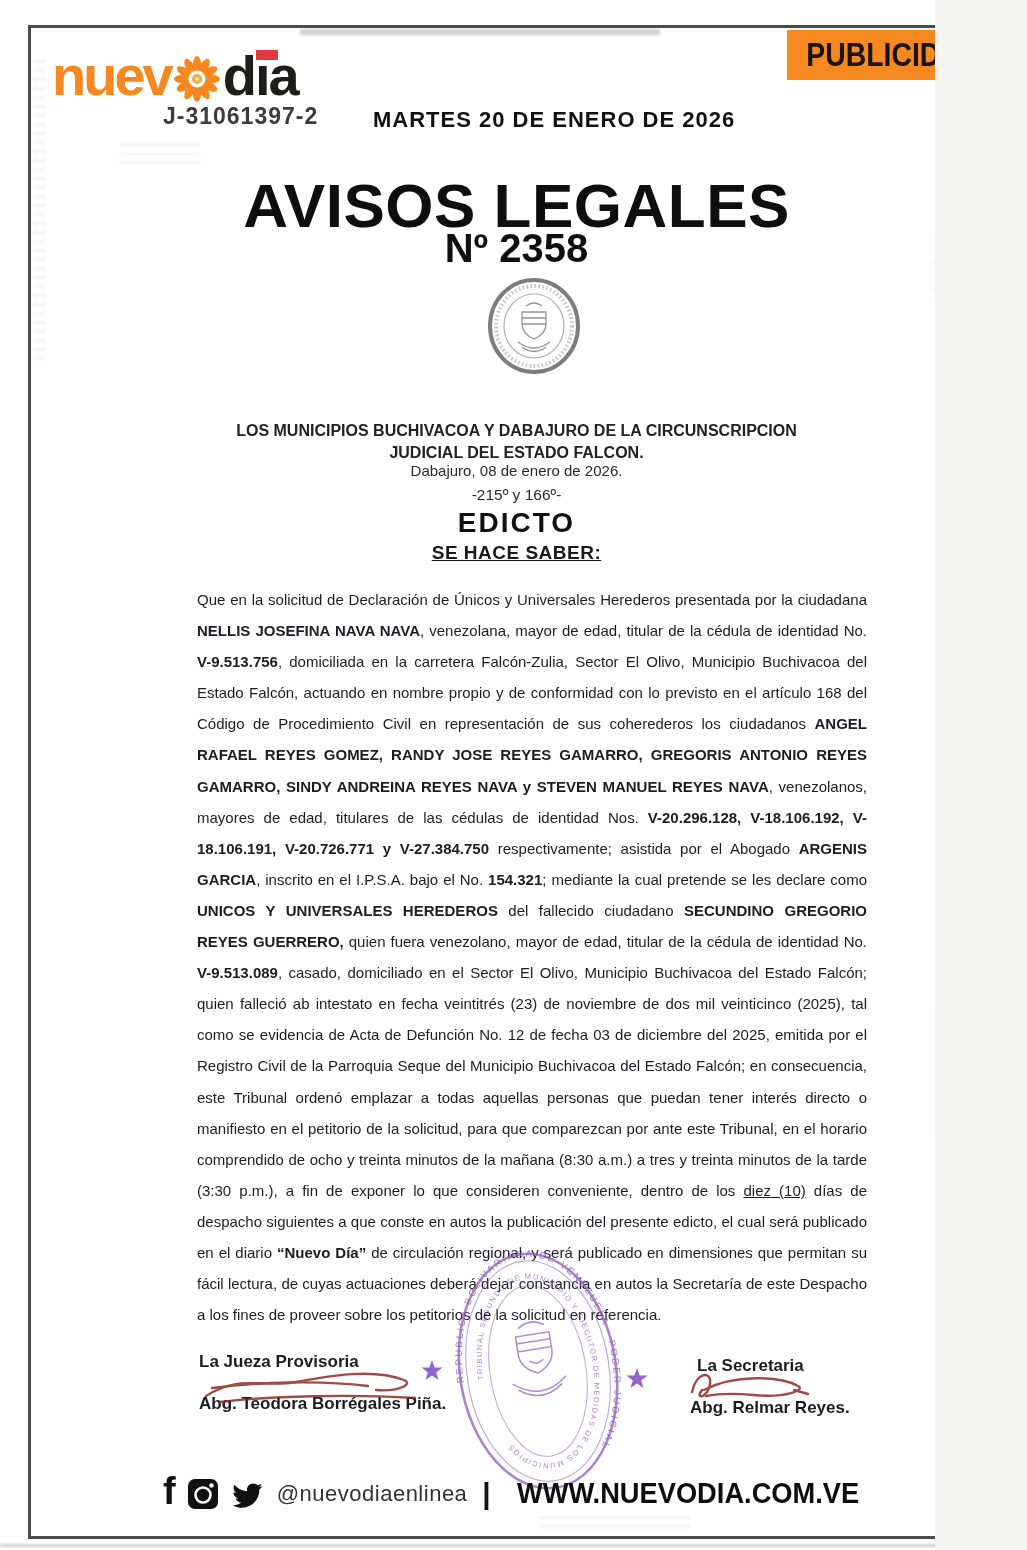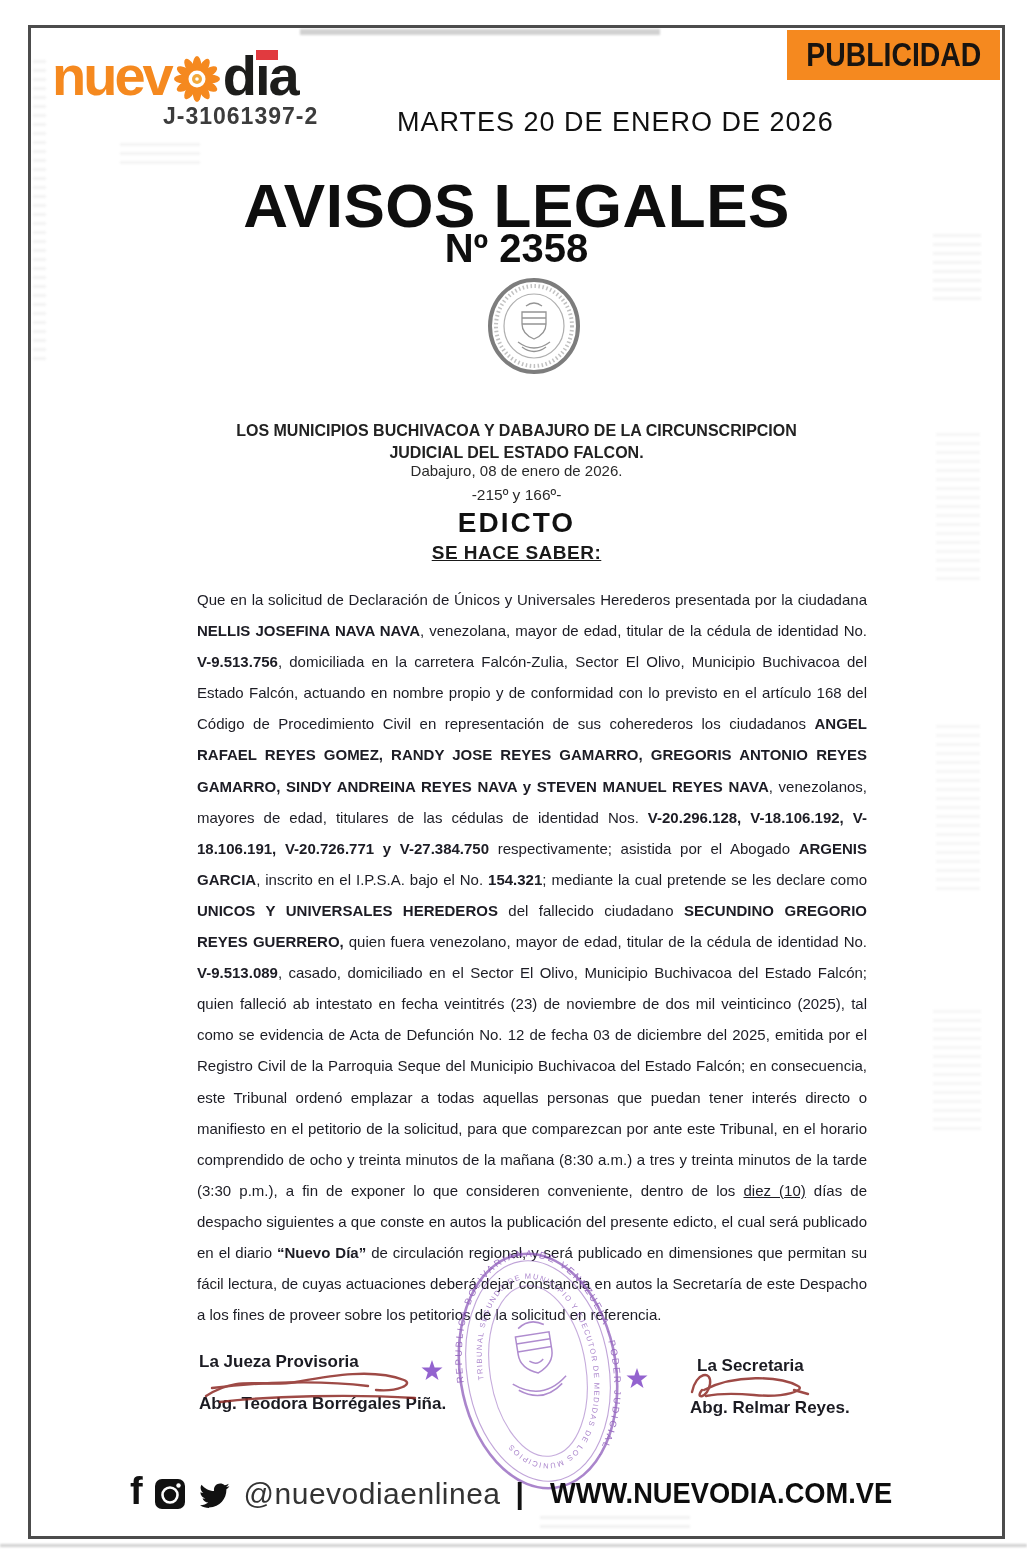--- a/index.html
+++ b/index.html
@@ -1,34 +1,34 @@
 <!DOCTYPE html>
 <html><head>
 <meta charset="utf-8">
 <style>
   html,body{margin:0;padding:0;background:#f3f3f1;}
-  .page{position:relative;width:1027px;height:1550px;background:#ffffff;overflow:hidden;
+  .page{position:relative;width:935px;height:1550px;background:#ffffff;overflow:hidden;
         font-family:"Liberation Sans",sans-serif;color:#1d1d24;}
   .frame{position:absolute;left:28px;top:25px;width:977px;height:1514px;
          border:3px solid #4c4c4c;box-sizing:border-box;background:transparent;}
   
   .logo{position:absolute;left:52px;top:48px;display:flex;align-items:center;line-height:1;}
   .lg-or{font-size:56px;font-weight:800;letter-spacing:-3px;color:#F5891F;}
   .lg-bk{font-size:56px;font-weight:800;letter-spacing:-2px;color:#1d1d1b;}
   .sun{margin:0 2px;transform:translateY(3px);}
   .lg-i{position:relative;display:inline-block;}
   .red-accent{position:absolute;left:1px;top:2px;width:22px;height:10px;background:#E13A3F;}
   .logo-reg{position:absolute;left:163px;top:103px;font-size:23px;font-weight:700;
             color:#3c3c3c;letter-spacing:1px;}
   .pub-badge{position:absolute;left:787px;top:30px;width:213px;height:50px;background:#F5891F;
              display:flex;align-items:center;justify-content:center;}
   .pub-badge span{font-size:33px;font-weight:800;color:#191410;transform:scaleX(0.86);
                   letter-spacing:0px;white-space:nowrap;}
-  .dateline{position:absolute;left:373px;top:107px;font-size:27px;font-weight:400;
-            letter-spacing:1px;color:#111;margin-left:24px;}
+  .dateline{position:absolute;left:373px;top:107px;font-size:22px;font-weight:700;
+            letter-spacing:1px;color:#111;}
   
   .band{position:absolute;left:28px;width:977px;text-align:center;}
   .t-title{top:170px;font-size:62px;font-weight:800;letter-spacing:0.5px;color:#0e0e0e;}
   .t-number{top:226px;font-size:40px;font-weight:800;color:#0e0e0e;}
   .seal{position:absolute;left:482px;top:276px;}
   .court{top:376px;font-size:16px;font-weight:700;line-height:21.5px;color:#222;}
   .placedate{top:462px;font-size:15px;color:#2a2a2a;}
   .years{top:486px;font-size:15.5px;color:#2a2a2a;}
   .edicto{top:507px;font-size:28px;font-weight:800;letter-spacing:2px;color:#111;}
   .sehace{top:542px;font-size:19px;font-weight:700;letter-spacing:0.5px;
@@ -40,21 +40,21 @@
   .body-text .u{text-decoration:underline;}
   
   .sig-title{position:absolute;font-size:17px;font-weight:700;color:#1b1b22;}
   .sig-name{position:absolute;font-size:17px;font-weight:700;color:#1b1b22;}
   .sig-svg{position:absolute;pointer-events:none;}
   .stamp{position:absolute;left:405px;top:1228px;pointer-events:none;opacity:0.9;}
   
   .footer{position:absolute;left:28px;top:1472px;width:977px;display:flex;
           align-items:center;justify-content:center;gap:11px;}
   .fb-glyph{font-size:38px;font-weight:800;color:#111;transform:translateY(-2px);}
-  .handle{font-size:30px;font-weight:500;color:#333;letter-spacing:0.5px;}
+  .handle{font-size:22px;font-weight:500;color:#333;letter-spacing:0.5px;}
   .sep{font-size:30px;font-weight:800;color:#111;margin:0 4px;}
   .site{font-size:29px;font-weight:800;color:#0d0d0d;transform:scaleX(0.94);
         letter-spacing:0px;white-space:nowrap;}
   
   .art{position:absolute;pointer-events:none;
        background:repeating-linear-gradient(0deg,rgba(110,110,110,0.16) 0 3px,transparent 3px 9px);
        filter:blur(1.2px);}
   .art-line{position:absolute;pointer-events:none;background:rgba(90,90,90,0.28);filter:blur(0.8px);}
 </style>
 </head>

